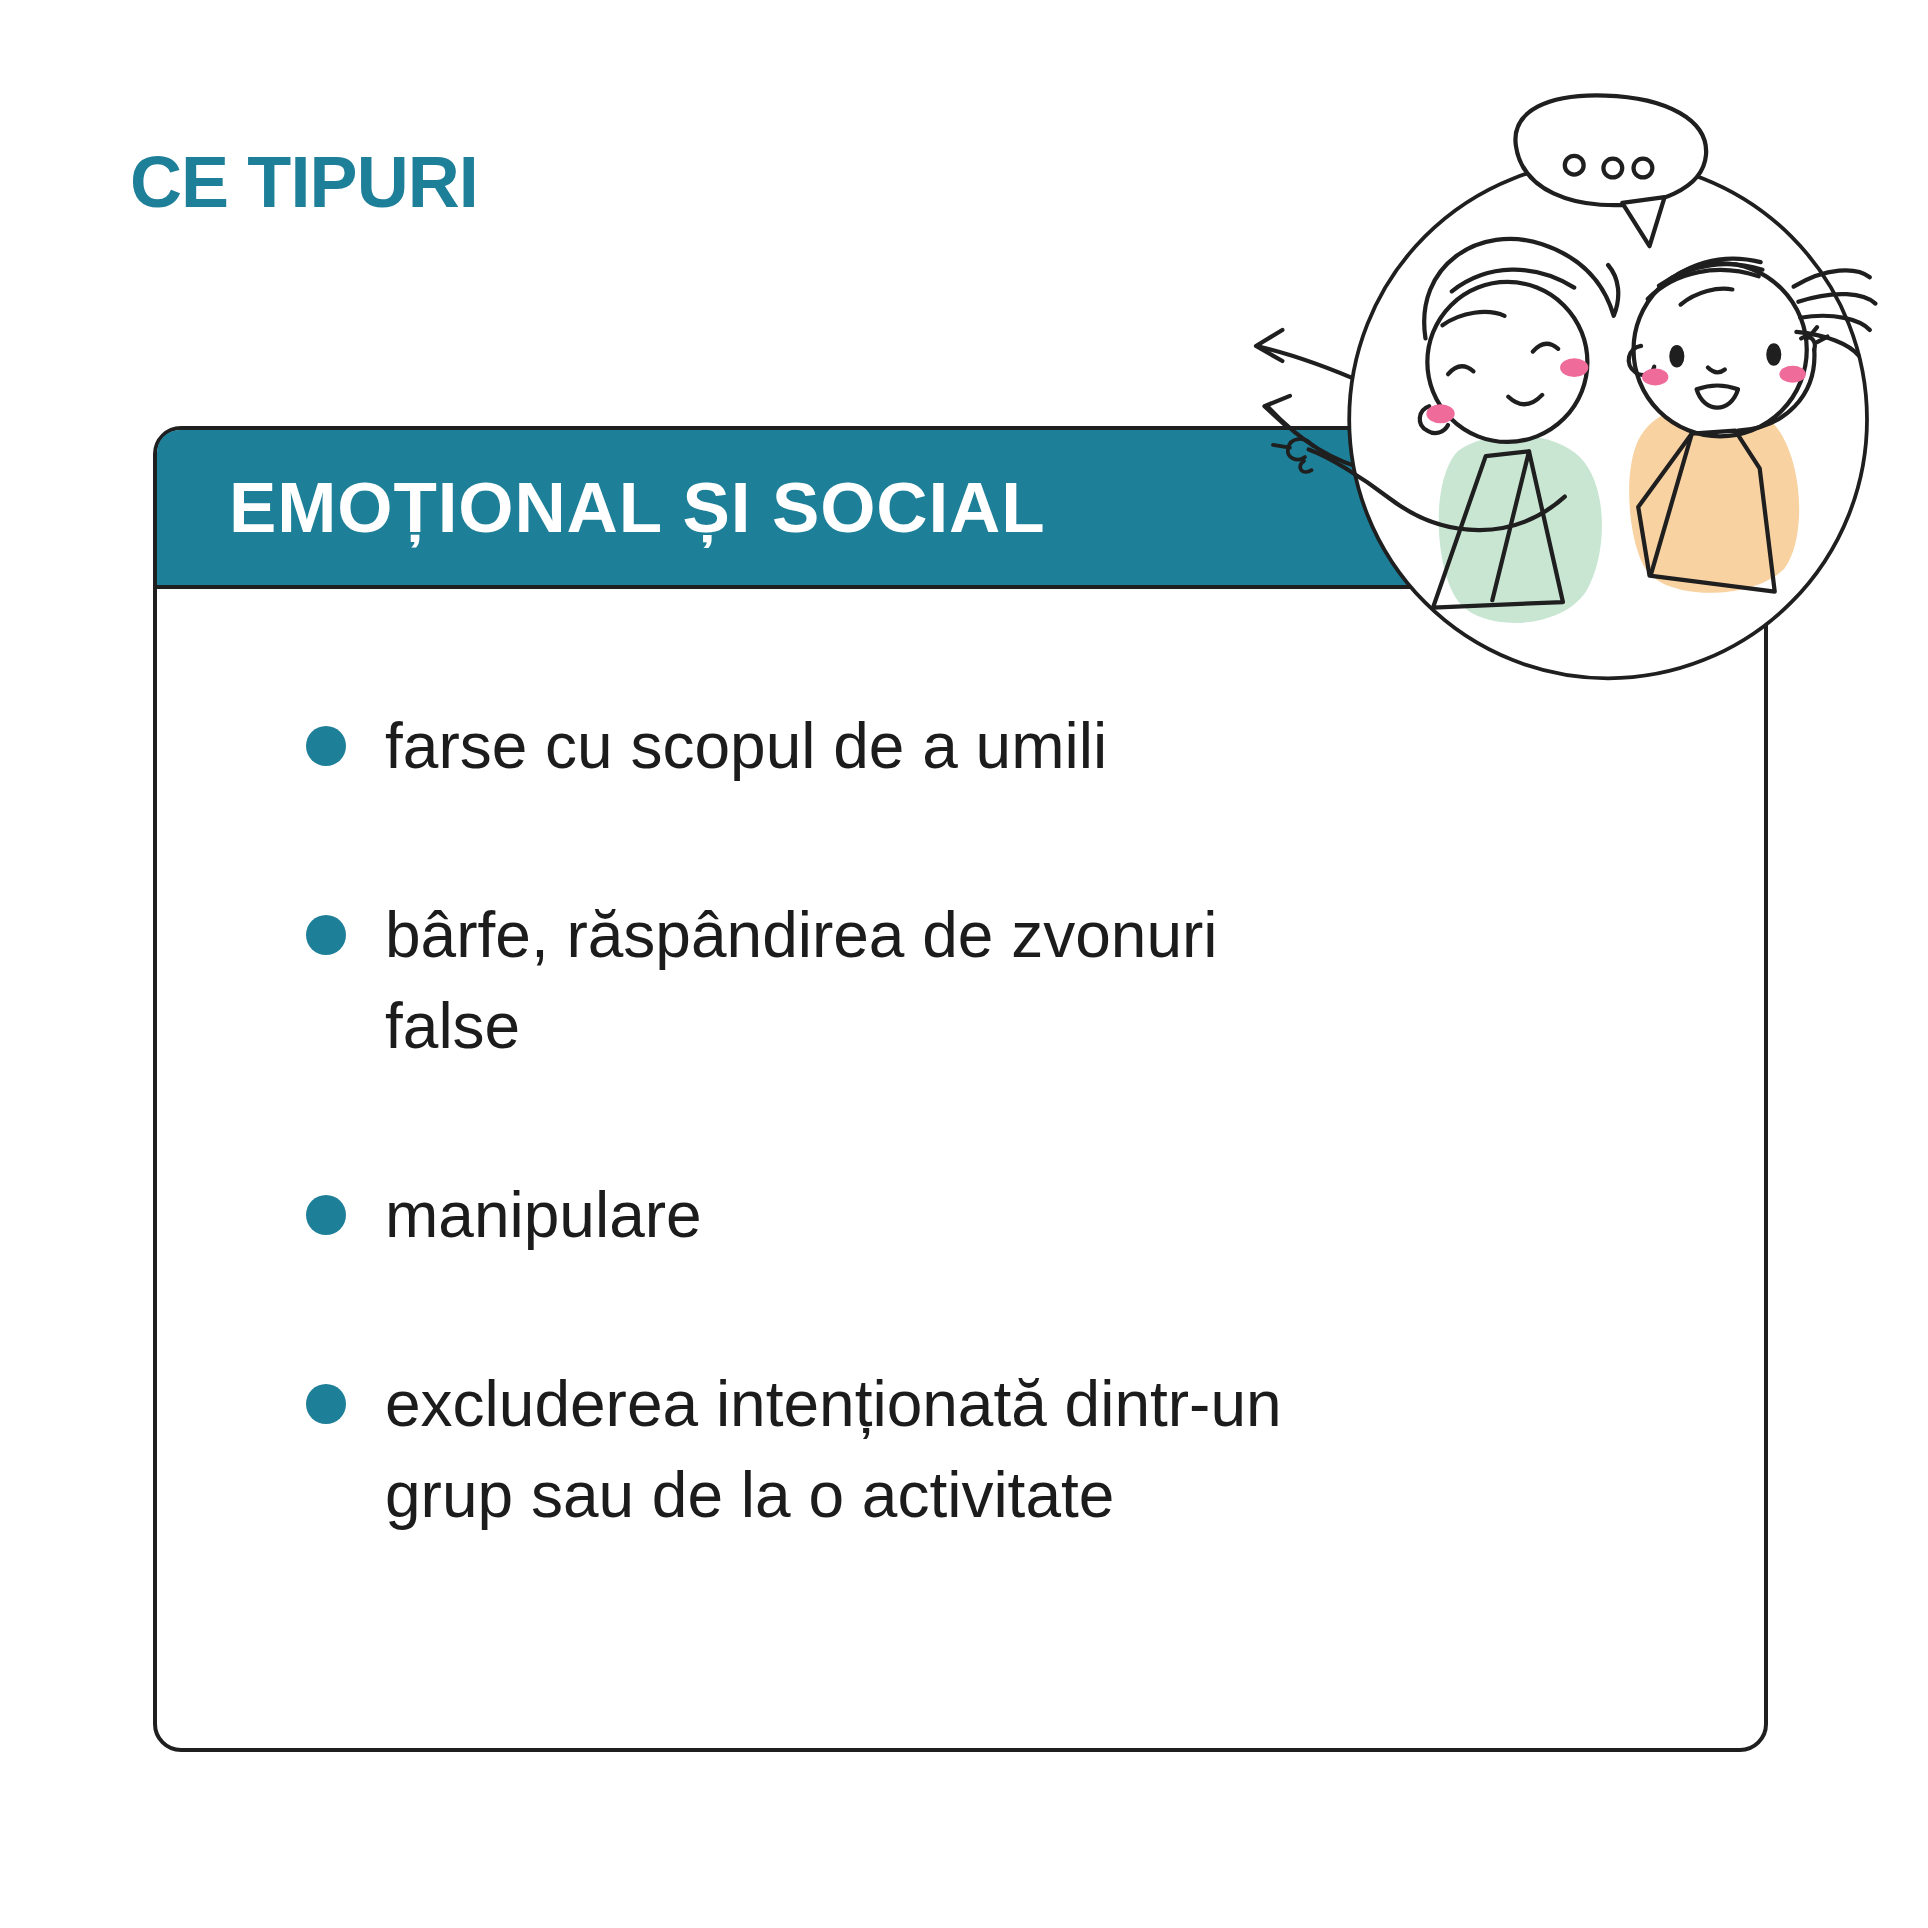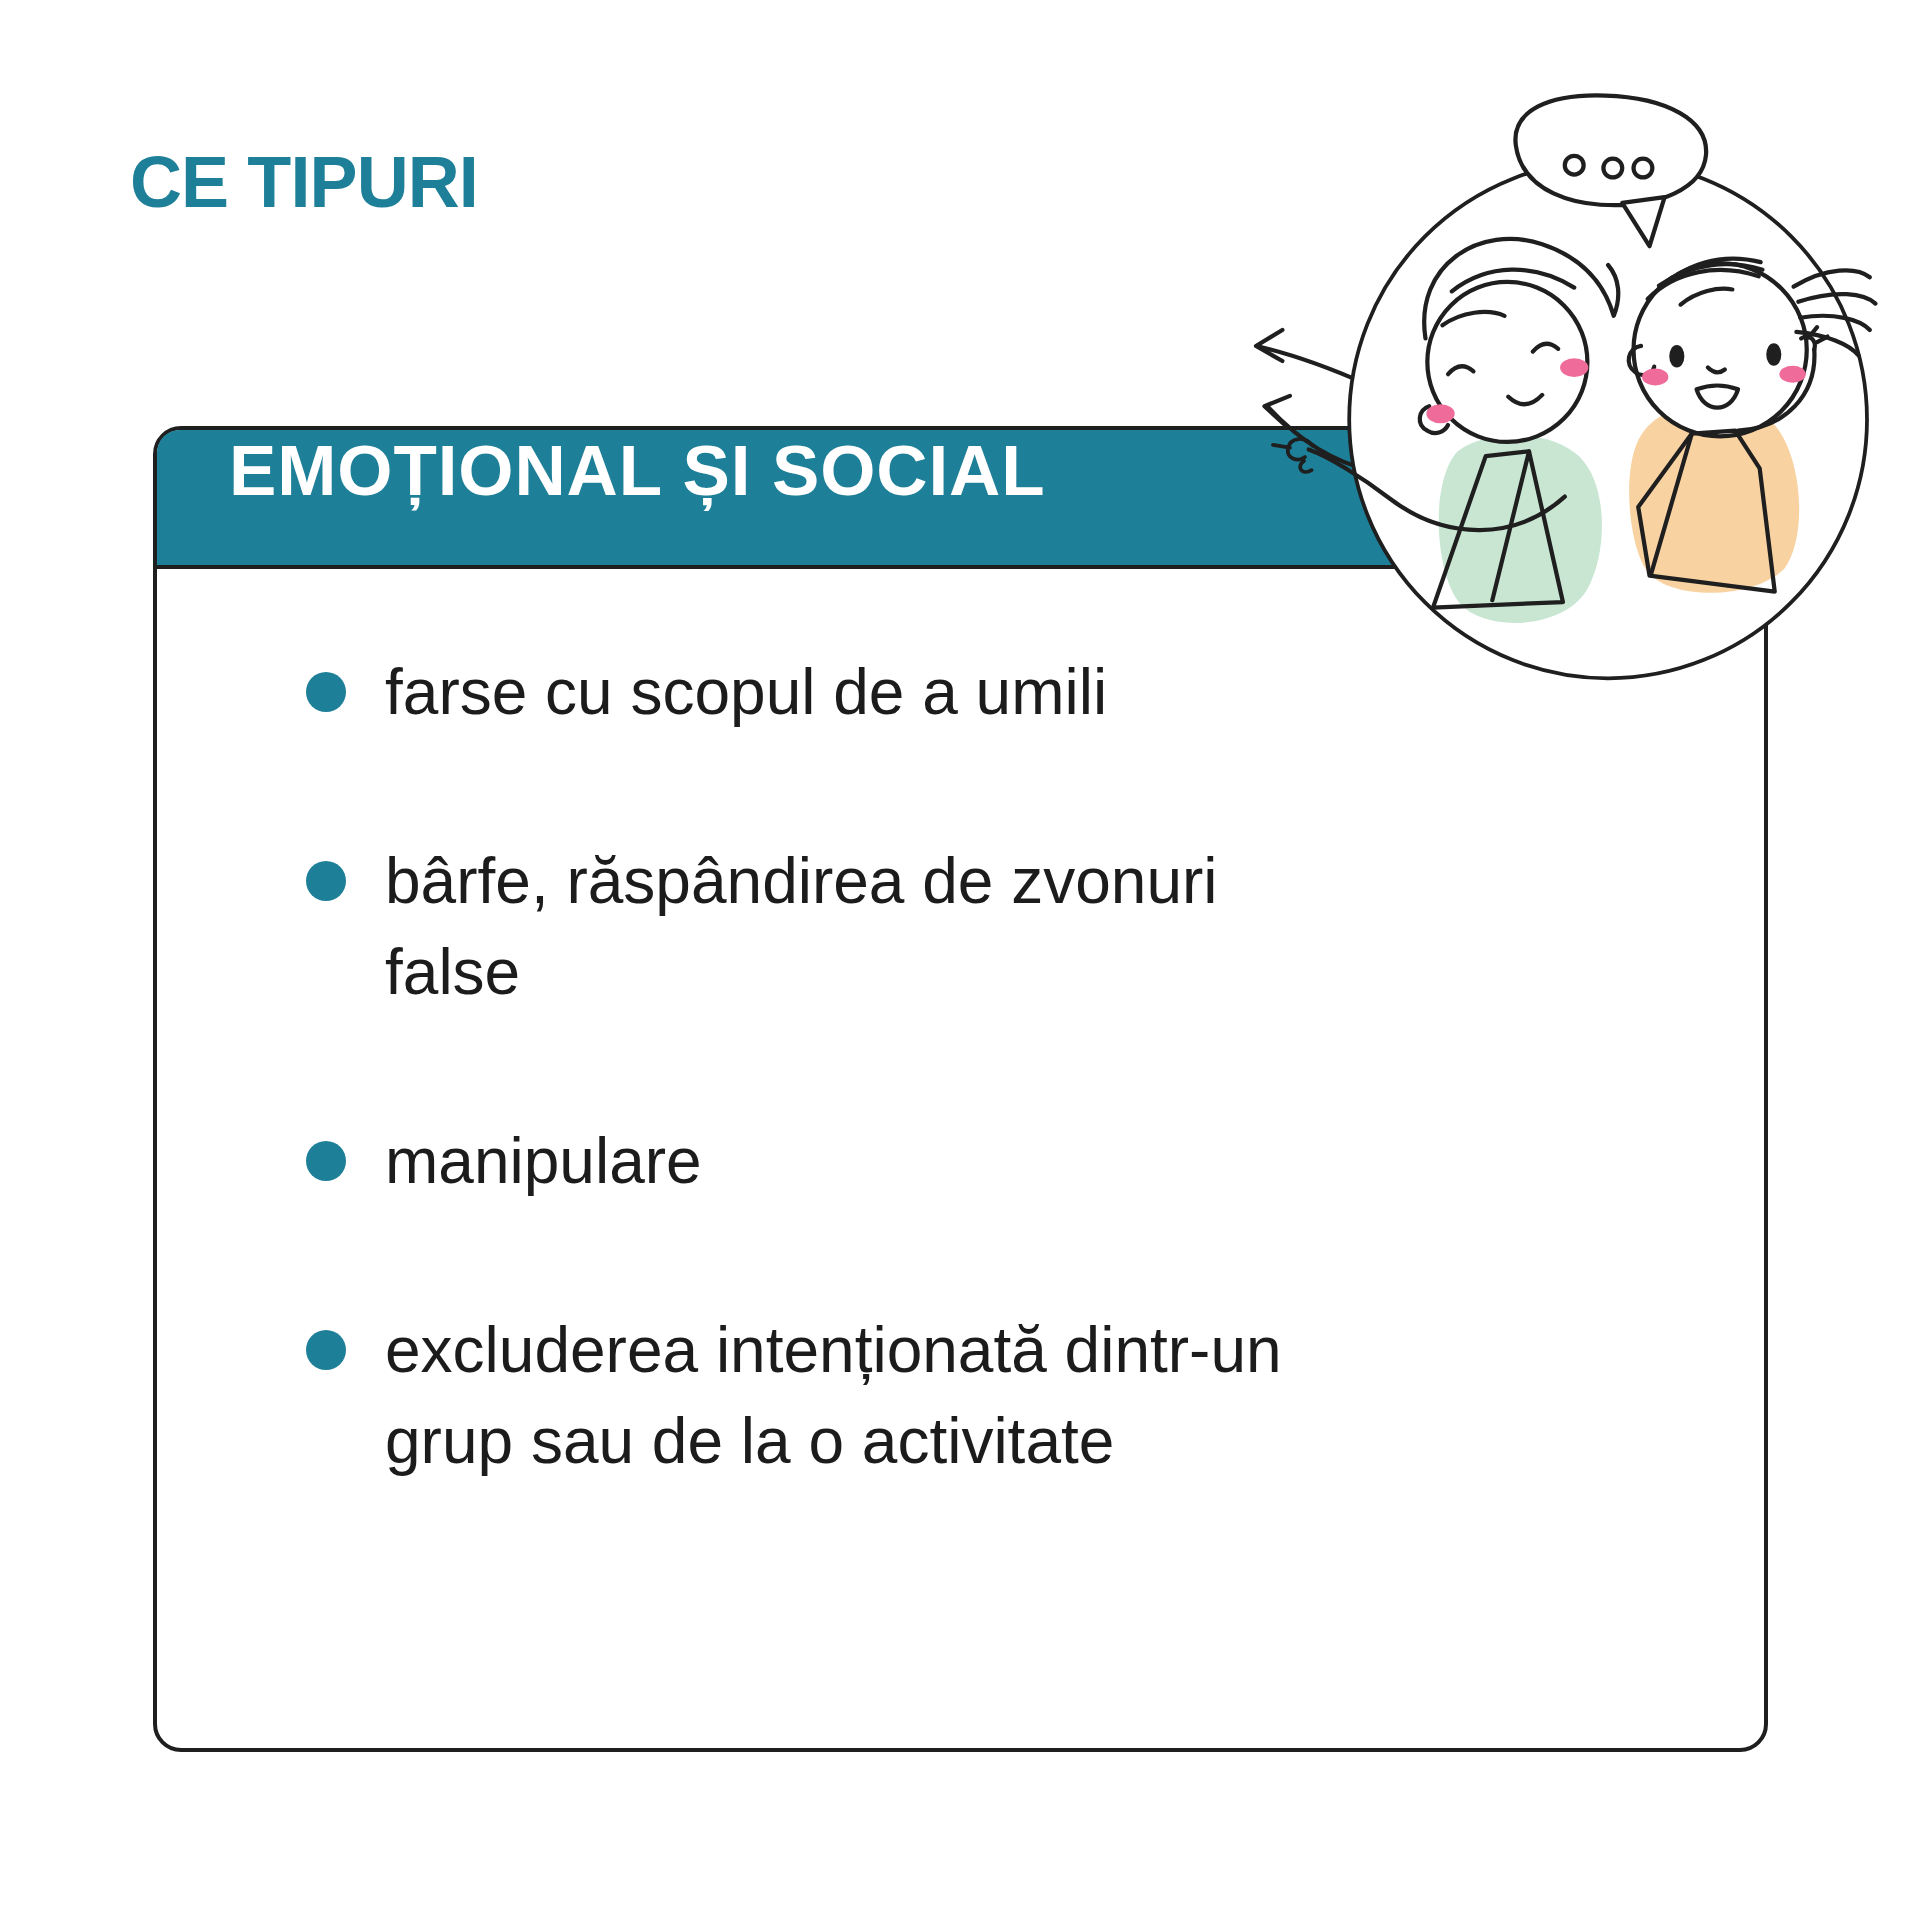--- a/index.html
+++ b/index.html
@@ -30,37 +30,37 @@
   }
   .card{
     position:absolute;
     left:153px;top:426px;
     width:1615px;height:1326px;
     background:#ffffff;
     border:4.7px solid var(--ink);
     border-radius:28px;
   }
   .card-header{
-    height:139px;
+    height:159px;
     background:var(--teal);
     border-bottom:4.7px solid var(--ink);
     border-radius:22.6px 22.6px 0 0;
     display:flex;
-    align-items:flex-start;
+    align-items:center;
     padding-left:72px;
   }
   .card-header h2{
     color:#ffffff;
     font-size:71px;
     font-weight:800;
     letter-spacing:0.9px;
   }
   .bullet-list{
     list-style:none;
-    padding:78px 56px 0 228px;
+    padding:112px 56px 0 228px;
   }
   .bullet-list li{
     position:relative;
     font-size:64px;
     line-height:91px;
     color:#1c1c1c;
     max-width:1083px;
     margin-bottom:98px;
     font-weight:400;
   }

